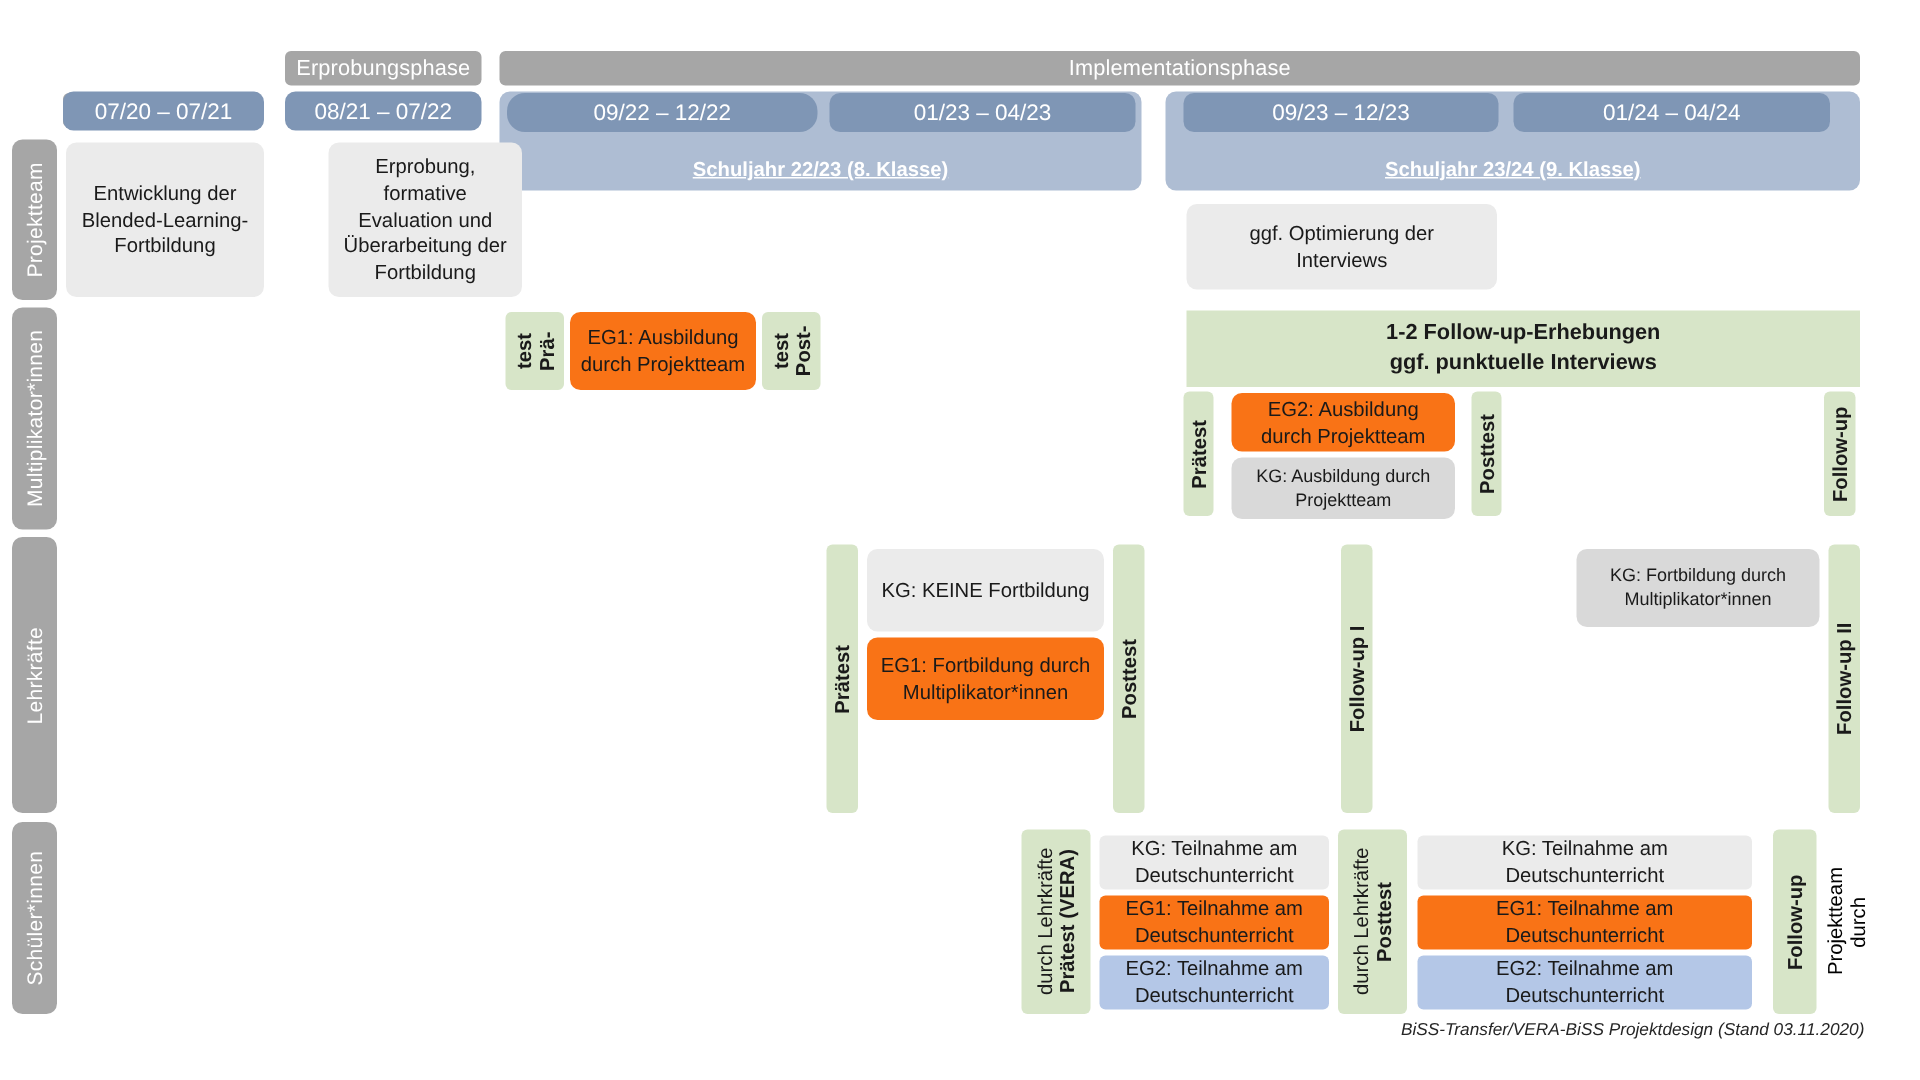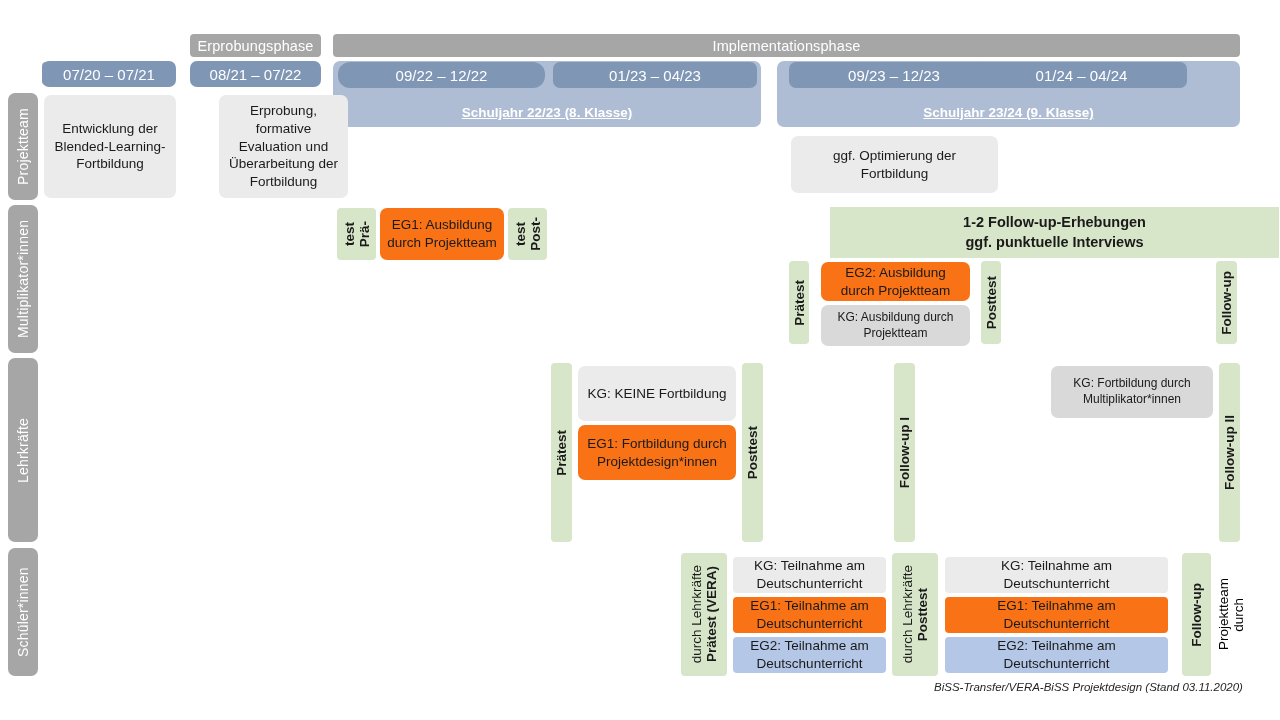--- a/index.html
+++ b/index.html
@@ -90,21 +90,21 @@
   <div class="box datechip r" style="left:553px;top:62px;width:204px;">
     <span>01/23 – 04/23</span>
   </div>
 
   <div class="box schuljahr r" style="left:777px;top:61px;width:463px;height:66px;">
     <span>Schuljahr 23/24 (9. Klasse)</span>
   </div>
   <div class="box datechip r" style="left:789px;top:62px;width:210px;">
     <span>09/23 – 12/23</span>
   </div>
-  <div class="box datechip r" style="left:976px;top:62px;width:211px;">
+  <div class="box datechip r" style="left:1009px;top:62px;width:211px;">
     <span>01/24 – 04/24</span>
   </div>
 
   <div class="box role r" style="left:8px;top:93px;width:30px;height:107px;">
     <span>Projektteam</span>
   </div>
   <div class="box role r" style="left:8px;top:205px;width:30px;height:148px;">
     <span>Multiplikator*innen</span>
   </div>
   <div class="box role r" style="left:8px;top:358px;width:30px;height:184px;">
@@ -114,40 +114,40 @@
     <span>Schüler*innen</span>
   </div>
 
   <div class="box grey r" style="left:44px;top:95px;width:132px;height:103px;padding:4px 8px;">
     <span>Entwicklung der Blended-Learning-Fortbildung</span>
   </div>
   <div class="box grey r" style="left:191px;top:95px;width:129px;height:103px;padding:20px 8px;margin-left:28px;">
     <span>Erprobung, formative Evaluation und Überarbeitung der Fortbildung</span>
   </div>
   <div class="box grey r" style="left:791px;top:136px;width:207px;height:57px;padding:4px 10px;">
-    <span>ggf. Optimierung der Fortbildung</span>
+    <span>ggf. Optimierung der Interviews</span>
   </div>
 
   <div class="box green r4" style="left:337px;top:208px;width:39px;height:52px;">
     <div class="vstack">
       <span class="vlabel">Prä-</span>
       <span class="vlabel">test</span>
     </div>
   </div>
   <div class="box blue-mid r" style="left:380px;top:208px;width:124px;height:52px;padding:2px 6px;">
     <span>EG1: Ausbildung durch Projektteam</span>
   </div>
   <div class="box green r4" style="left:508px;top:208px;width:39px;height:52px;">
     <div class="vstack">
       <span class="vlabel">Post-</span>
       <span class="vlabel">test</span>
     </div>
   </div>
 
-  <div class="box green-wide" style="left:791px;top:207px;width:449px;height:51px;margin-left:39px;">
+  <div class="box green-wide" style="left:791px;top:207px;width:449px;height:51px;">
     <div>
       <span class="twoline">1-2 Follow-up-Erhebungen</span>
       <span class="twoline">ggf. punktuelle Interviews</span>
     </div>
   </div>
 
   <div class="box green r4" style="left:789px;top:261px;width:20px;height:83px;">
     <span class="vlabel">Prätest</span>
   </div>
   <div class="box blue-mid r" style="left:821px;top:262px;width:149px;height:39px;padding:2px 6px;">
@@ -163,21 +163,21 @@
     <span class="vlabel">Follow-up</span>
   </div>
 
   <div class="box green r4" style="left:551px;top:363px;width:21px;height:179px;">
     <span class="vlabel">Prätest</span>
   </div>
   <div class="box grey r" style="left:578px;top:366px;width:158px;height:55px;padding:2px 8px;">
     <span>KG:  KEINE Fortbildung</span>
   </div>
   <div class="box blue-mid r" style="left:578px;top:425px;width:158px;height:55px;padding:2px 6px;">
-    <span>EG1: Fortbildung durch Projektdesign*innen</span>
+    <span>EG1: Fortbildung durch Multiplikator*innen</span>
   </div>
   <div class="box green r4" style="left:742px;top:363px;width:21px;height:179px;">
     <span class="vlabel">Posttest</span>
   </div>
   <div class="box green r4" style="left:894px;top:363px;width:21px;height:179px;">
     <span class="vlabel">Follow-up I</span>
   </div>
   <div class="box grey2 r" style="left:1051px;top:366px;width:162px;height:52px;padding:2px 8px;">
     <span>KG: Fortbildung durch Multiplikator*innen</span>
   </div>

